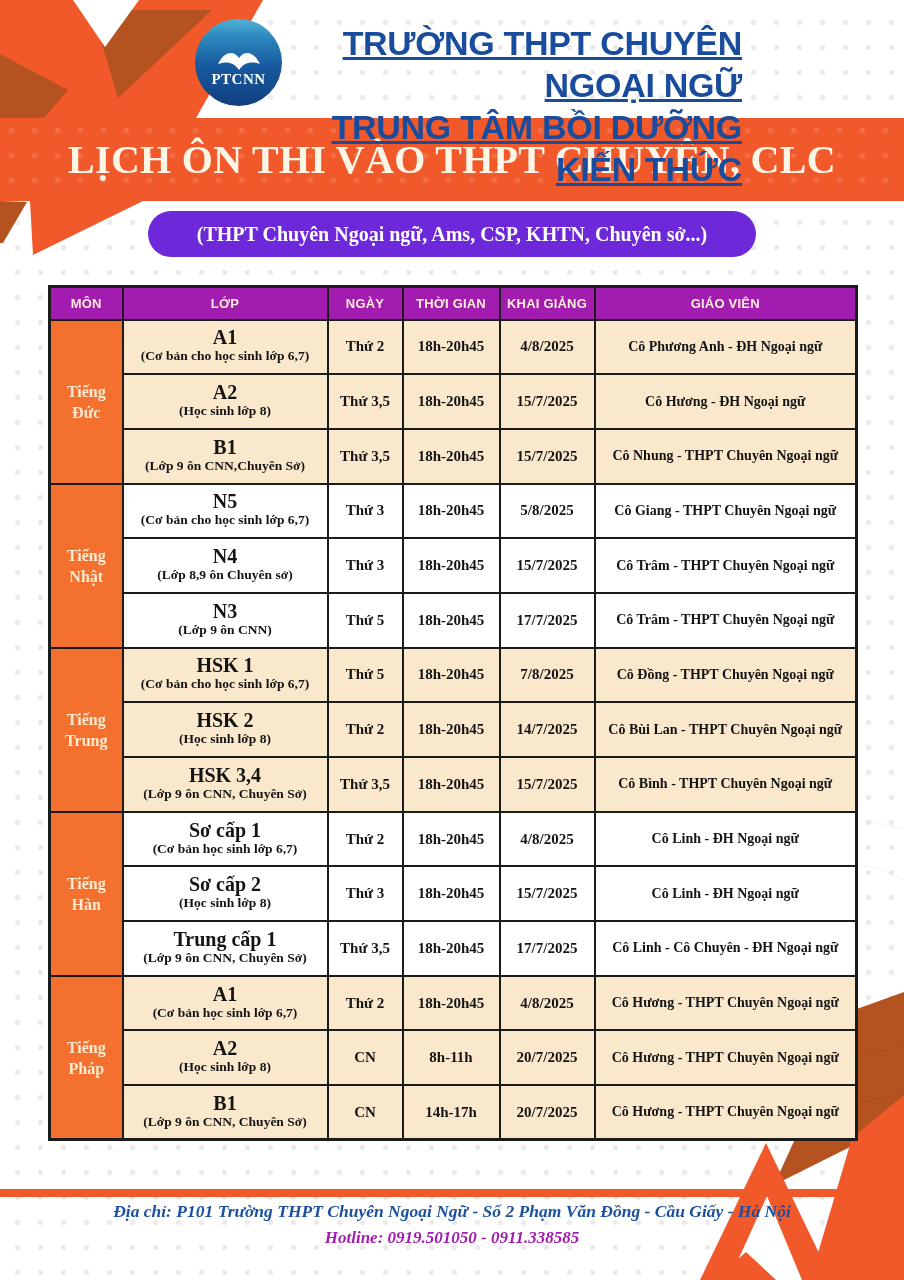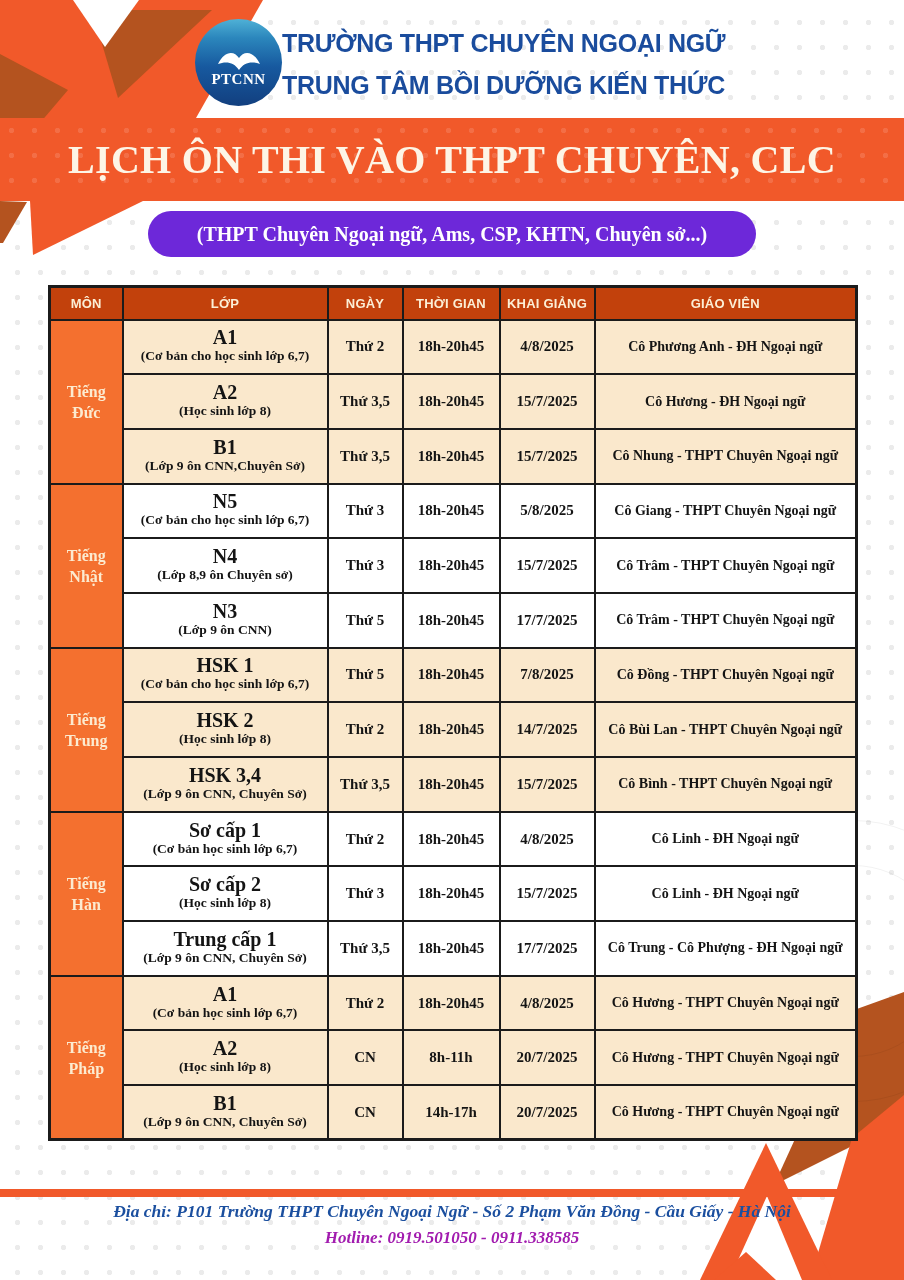--- a/index.html
+++ b/index.html
@@ -31,22 +31,22 @@
   .ring.r1{width:280px;height:280px;right:-90px;top:820px;}
   .ring.r2{width:190px;height:190px;right:-45px;top:865px;}
 
   
   .logo{position:absolute;left:195px;top:19px;width:87px;height:87px;border-radius:50%;
         background:linear-gradient(180deg,#4FB1D6 0%,#2B86BC 22%,#17599F 55%,#123F7F 100%);
         z-index:2;display:flex;flex-direction:column;align-items:center;justify-content:center;}
   .logo svg{width:62px;height:30px;margin-top:6px;}
   .logo .lt{color:#ffffff;font-family:"Liberation Serif",serif;font-weight:bold;
             font-size:15px;letter-spacing:.5px;margin-top:-2px;}
-  .school{position:absolute;left:282px;top:22px;width:460px;text-align:left;z-index:2;
-          color:#1A4C9D;font-weight:bold;font-size:25px;line-height:42px;letter-spacing:-.3px;}
+  .school{position:absolute;left:282px;top:22px;width:460px;text-align:right;z-index:2;
+          color:#1A4C9D;font-weight:bold;font-size:34px;line-height:42px;letter-spacing:-.3px;text-decoration:underline;}
 
   
   .banner{position:absolute;left:0;top:118px;width:904px;height:83px;background:#F1592A;z-index:1;
           display:flex;flex-direction:column;align-items:center;justify-content:center;
           background-image:radial-gradient(circle,rgba(255,255,255,.13) 2.4px,transparent 3px);
           background-size:23px 25px;}
   .banner div{color:#FDF5E6;font-family:"Liberation Serif",serif;font-weight:bold;
               font-size:40px;line-height:40px;letter-spacing:.3px;}
 
   
@@ -55,21 +55,21 @@
   .pill span{color:#ffffff;font-family:"Liberation Serif",serif;font-weight:bold;font-size:20px;}
 
   
   table.sched{position:absolute;left:48px;top:285px;width:807px;height:853px;z-index:3;
               border-collapse:collapse;table-layout:fixed;
               font-family:"Liberation Serif",serif;font-weight:bold;color:#141414;}
   table.sched th,table.sched td{border:2px solid #1b1b1b;text-align:center;vertical-align:middle;padding:2px 4px;}
   table.sched{border:3px solid #1b1b1b;}
   thead tr{height:33px;}
   tbody tr{height:54.7px;}
-  thead th{background:#c2410c;color:#FCEFD6;font-family:"Liberation Sans",sans-serif;
+  thead th{background:#a21caf;color:#FCEFD6;font-family:"Liberation Sans",sans-serif;
            font-size:13px;letter-spacing:.2px;padding:0;}
   th.subject{background:#F4702F;color:#FCEBD0;font-size:16px;line-height:21px;padding:0 10px;}
   tr.cream td{background:#FAE8CC;}
   tr.white td{background:#FFFFFF;}
   td .cname{font-size:20px;line-height:19px;}
   td .cdesc{font-size:13.5px;line-height:18px;}
   td.day,td.time,td.start{font-size:15px;}
   td.teacher{text-align:left;padding-left:8px;font-size:14px;white-space:nowrap;}
 
   
@@ -256,21 +256,21 @@
         <td class="teacher">Cô Linh - ĐH Ngoại ngữ</td>
       </tr>
       <tr class="white">
         <td class="cls">
           <div class="cname">Trung cấp 1</div>
           <div class="cdesc">(Lớp 9 ôn CNN, Chuyên Sở)</div>
         </td>
         <td class="day">Thứ 3,5</td>
         <td class="time">18h-20h45</td>
         <td class="start">17/7/2025</td>
-        <td class="teacher">Cô Trung - Cô Phượng - ĐH Ngoại ngữ</td>
+        <td class="teacher">Cô Linh - Cô Chuyên - ĐH Ngoại ngữ</td>
       </tr>
       <tr class="cream">
         <th class="subject" rowspan="3">Tiếng Pháp</th>
         <td class="cls">
           <div class="cname">A1</div>
           <div class="cdesc">(Cơ bản học sinh lớp 6,7)</div>
         </td>
         <td class="day">Thứ 2</td>
         <td class="time">18h-20h45</td>
         <td class="start">4/8/2025</td>

